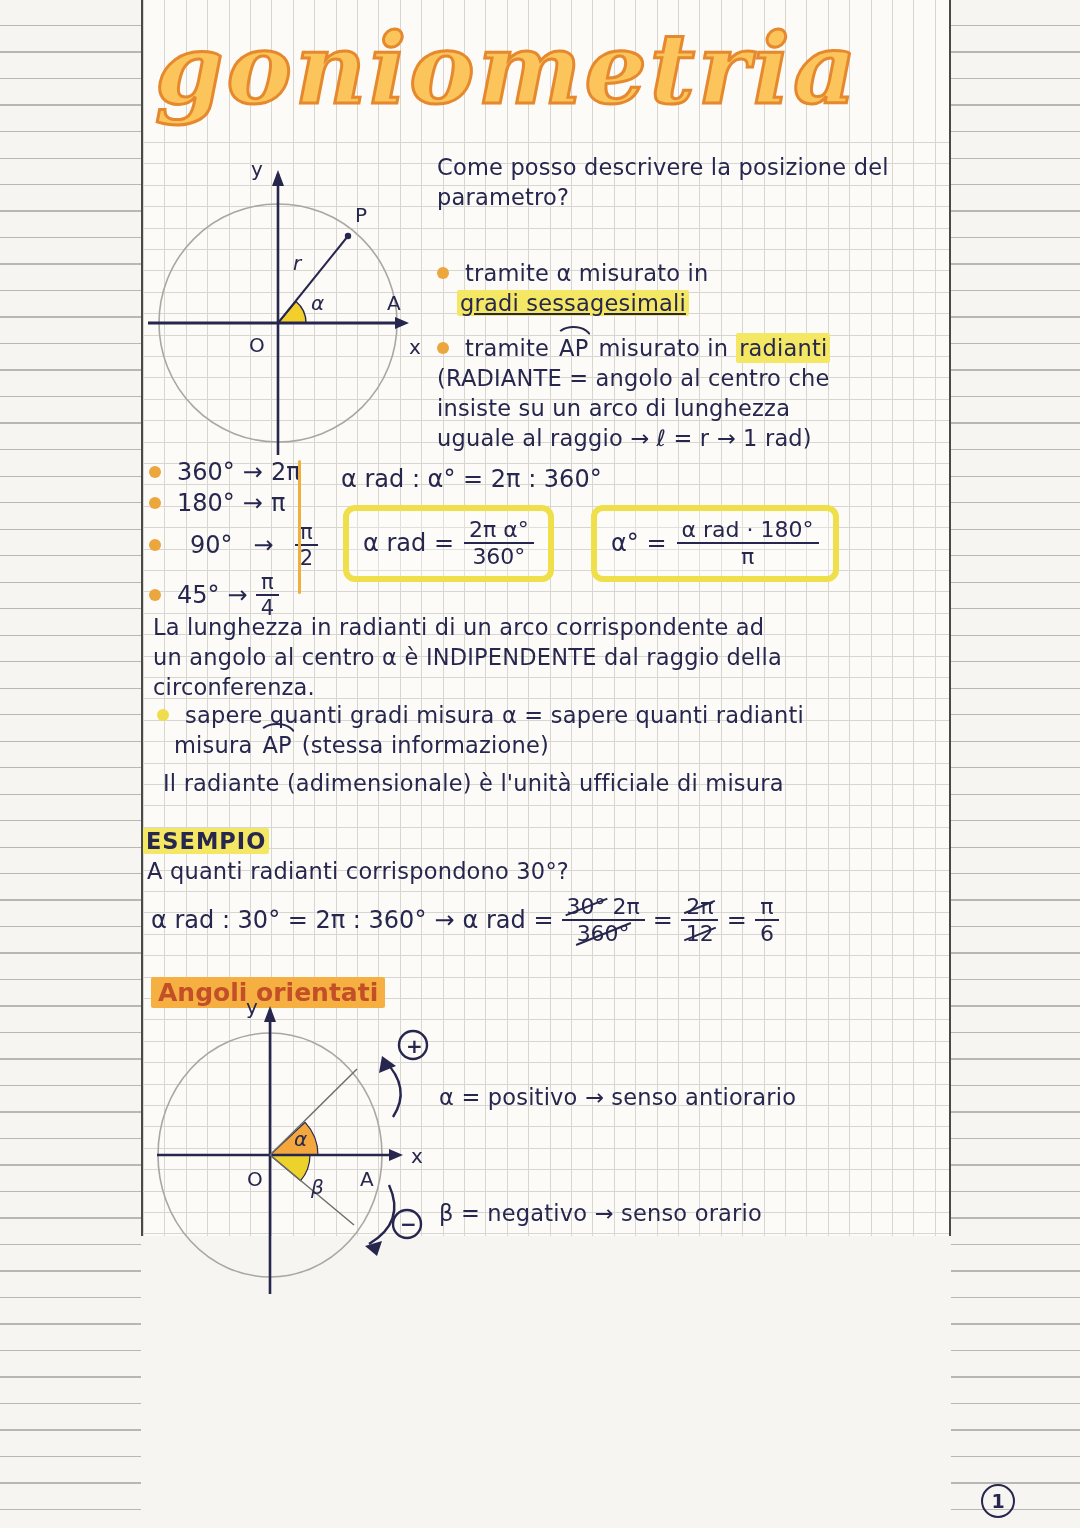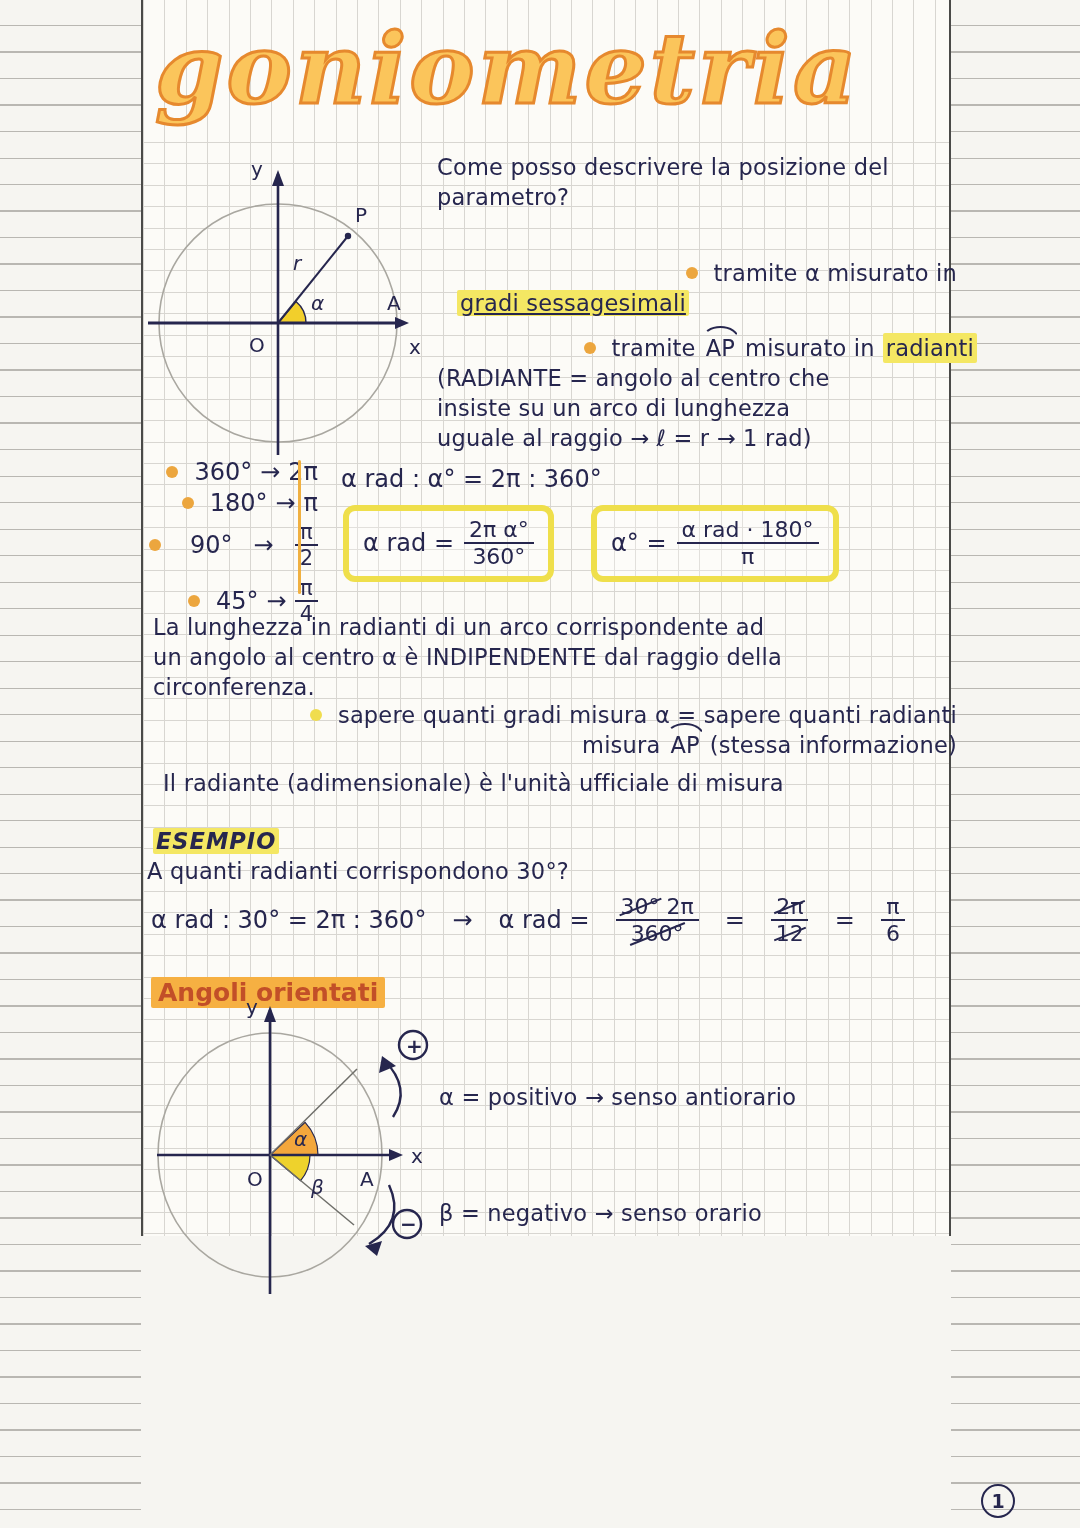--- a/index.html
+++ b/index.html
@@ -34,21 +34,21 @@
     font-size:98px;line-height:1;color:#fbc55b;
     -webkit-text-stroke:3px #e6892e;
     text-shadow:0 0 1px #e6892e;
     letter-spacing:3px;white-space:nowrap;
   }
   .hl{background:#f4e763;padding:0 3px;border-radius:2px;}
   .hl-orange{background:#f6b042;padding:1px 7px;border-radius:2px;}
   .red{color:#c24f28;font-weight:bold;}
   .dot{display:inline-block;width:12px;height:12px;border-radius:50%;background:#eca63e;margin-right:8px;flex:0 0 auto;}
   .dot.yellow{background:#f0dd4e;}
-  .row{display:flex;align-items:center;gap:8px;justify-content:flex-end;}
+  .row{display:flex;align-items:center;gap:8px;}
   .frac{display:inline-flex;flex-direction:column;align-items:center;vertical-align:middle;line-height:1.15;}
   .frac .num{border-bottom:2px solid #26264e;padding:0 5px;}
   .frac .den{padding:0 5px;}
   .ybox{
     display:inline-flex;align-items:center;gap:10px;
     border:6px solid #efdf4b;border-radius:12px;padding:6px 14px;
     background:rgba(255,255,255,.25);
   }
   .arc{position:relative;display:inline-block;padding:0 2px;}
   .arc::before{
@@ -131,21 +131,21 @@
         <span>360°</span>
         <span>→</span>
         <span>2π</span>
       </div>
       <div class="row math" style="margin-bottom:3px;">
         <span class="dot"></span>
         <span>180°</span>
         <span>→</span>
         <span>π</span>
       </div>
-      <div class="row math" style="margin-bottom:6px;gap:21px;">
+      <div class="row math" style="gap:21px;">
         <span class="dot"></span>
         <span>90°</span>
         <span>→</span>
         <span class="frac" style="font-size:21px;">
           <span class="num">π</span>
           <span class="den">2</span>
         </span>
       </div>
       <div class="row math">
         <span class="dot"></span>
@@ -197,26 +197,26 @@
         <span>misura</span>
         <span class="arc">AP</span>
         <span>(stessa informazione)</span>
       </div>
     </div>
 
     <div class="abs hw" style="left:20px;top:768px;width:800px;">
       <div>Il radiante (adimensionale) è l'unità ufficiale di misura</div>
     </div>
 
-    <div class="abs hw" style="left:10px;top:826px;font-style:italic;">
+    <div class="abs hw" style="left:0;top:826px;">
       <span class="hl" style="font-weight:bold;letter-spacing:1px;">ESEMPIO</span>
     </div>
     <div class="abs hw" style="left:4px;top:856px;">A quanti radianti corrispondono 30°?</div>
 
-    <div class="abs row math" style="left:8px;top:894px;gap:26px;">
+    <div class="abs row math" style="left:8px;top:894px;gap:8px;">
       <span>α rad : 30° = 2π : 360°</span>
       <span>→</span>
       <span>α rad =</span>
       <span class="frac" style="font-size:22px;">
         <span class="num"><span class="cancel">30°</span> <span>2π</span></span>
         <span class="den"><span class="cancel">360°</span></span>
       </span>
       <span>=</span>
       <span class="frac" style="font-size:22px;">
         <span class="num"><span class="cancel">2π</span></span>

